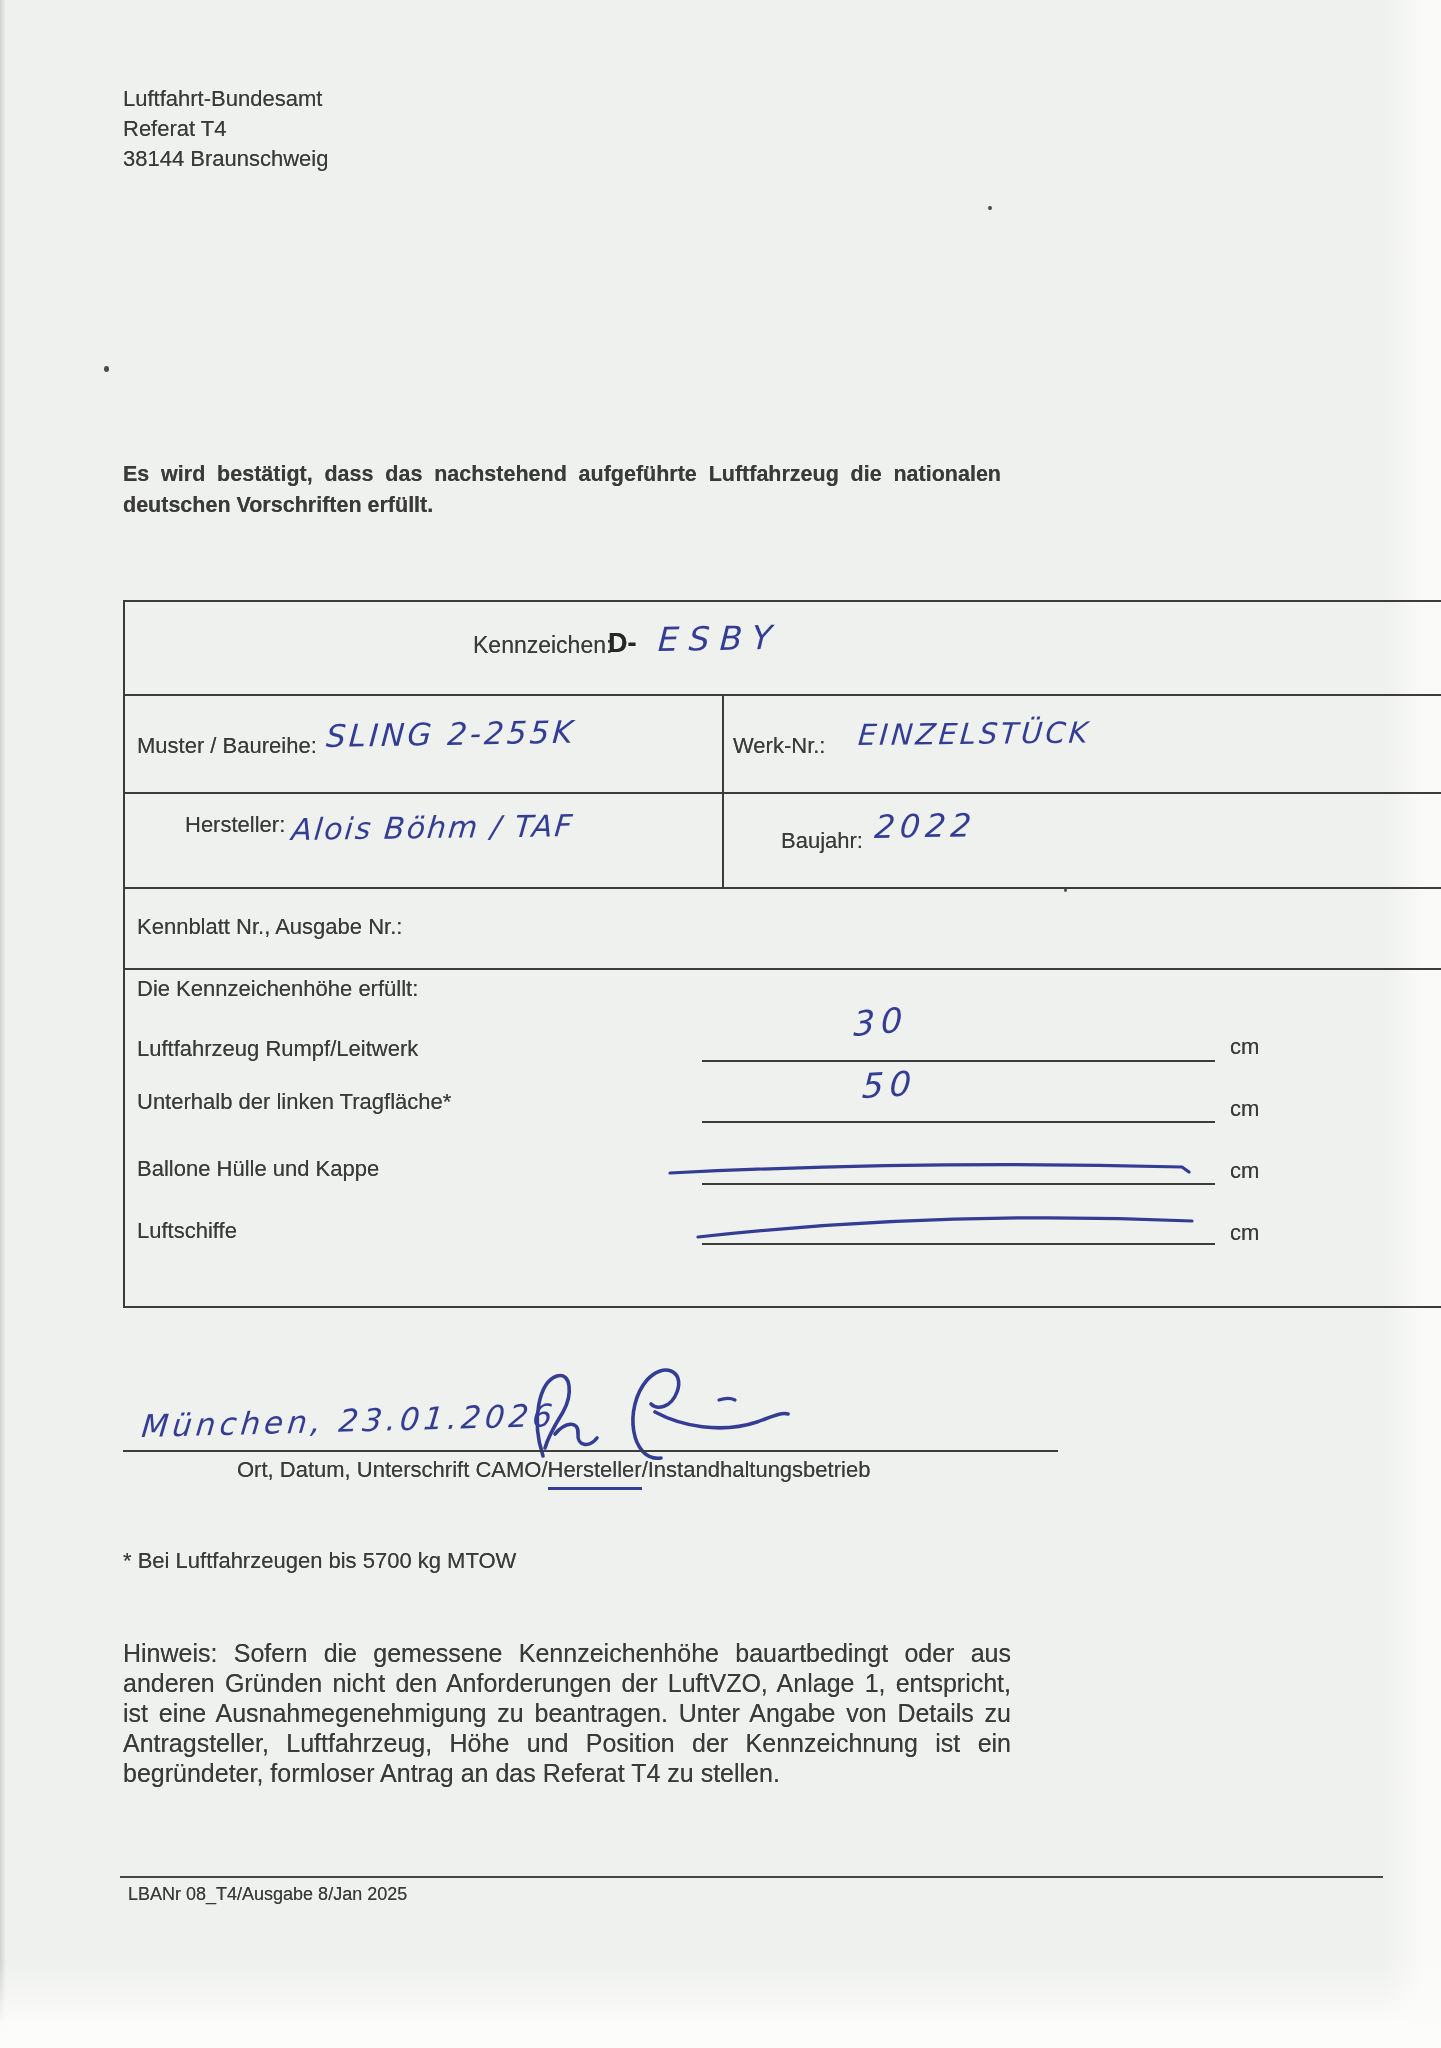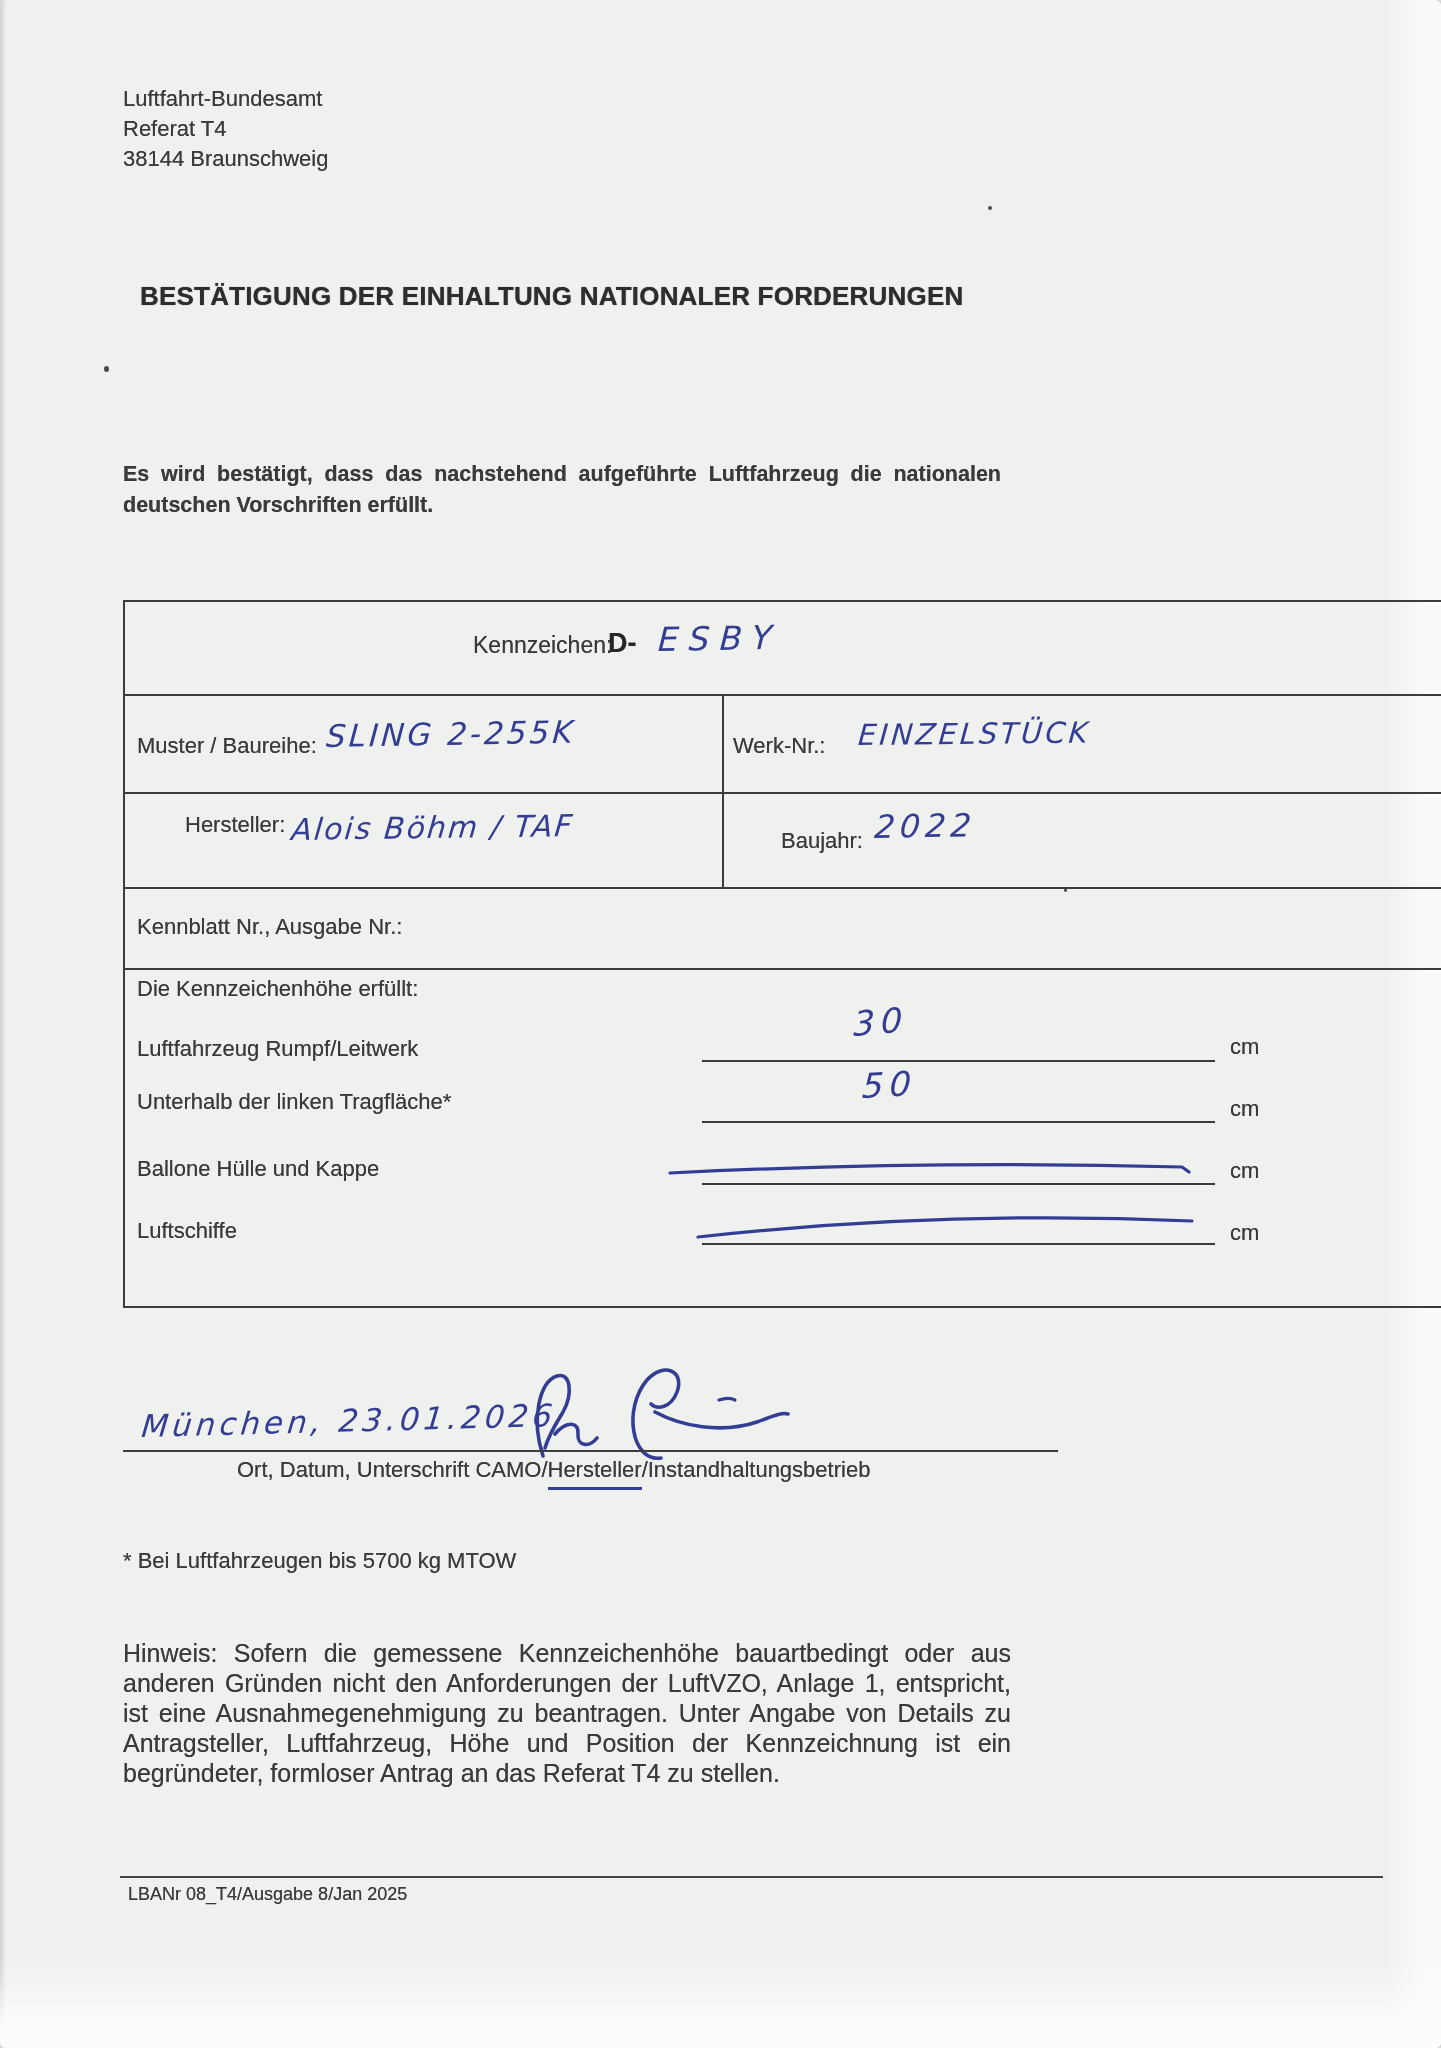--- a/index.html
+++ b/index.html
@@ -3,21 +3,20 @@
 <meta charset="utf-8">
 <style>
   :root { --ink:#333d94; --text:#3a3a3a; --paper:#eff1ee; }
   * { margin:0; padding:0; box-sizing:border-box; }
   html,body { background:#d8d8d6; }
   #page {
     position:relative; width:1441px; height:2048px; overflow:hidden;
     background:var(--paper);
     font-family:"Liberation Sans", sans-serif;
     color:var(--text);
-    border-radius:6px;
   }
   
   .edge-right { position:absolute; right:0; top:0; width:58px; height:100%;
     background:linear-gradient(90deg, rgba(255,255,255,0), #fafaf9 70%); }
   .edge-bottom { position:absolute; left:0; bottom:0; width:100%; height:85px;
     background:linear-gradient(180deg, rgba(255,255,255,0), #fcfcfb 75%); }
   .edge-left { position:absolute; left:0; top:0; width:6px; height:100%;
     background:linear-gradient(90deg, rgba(120,120,118,.25), rgba(120,120,118,0)); }
   .speck { position:absolute; background:#4a4a48; border-radius:50%; }
 
@@ -65,21 +64,20 @@
   <div class="speck" style="left:104px;top:366px;width:5px;height:6px;"></div>
   <div class="speck" style="left:988px;top:206px;width:4px;height:4px;"></div>
   <div class="speck" style="left:1064px;top:888px;width:3px;height:4px;"></div>
 
   <div class="letterhead printed">
     <div>Luftfahrt-Bundesamt</div>
     <div>Referat T4</div>
     <div>38144 Braunschweig</div>
   </div>
 
-  <div class="doc-title">BESTÄTIGUNG DER EINHALTUNG NATIONALER FORDERUNGEN</div>
 
   <div class="intro printed">Es wird bestätigt, dass das nachstehend aufgeführte Luftfahrzeug die nationalen deutschen Vorschriften erfüllt.</div>
 
   <div class="form-table">
     <div class="hline" style="top:92px;"></div>
     <div class="hline" style="top:190px;"></div>
     <div class="hline" style="top:285px;"></div>
     <div class="hline" style="top:366px;"></div>
     <div class="vline" style="left:597px;top:92px;height:193px;"></div>
 

